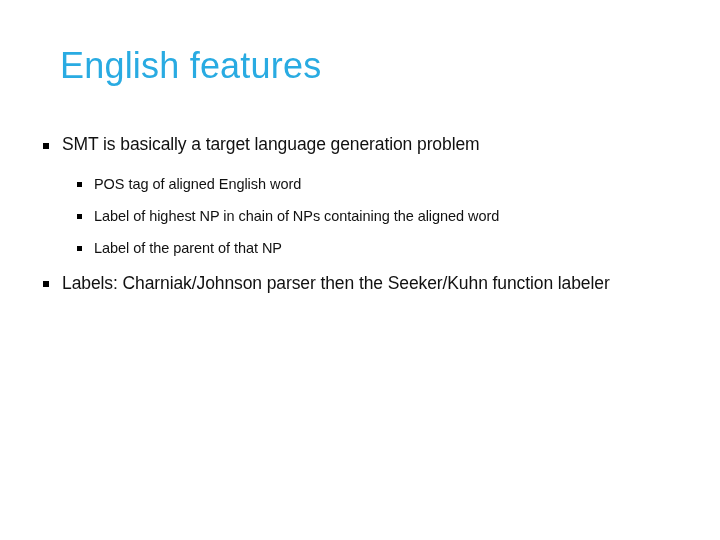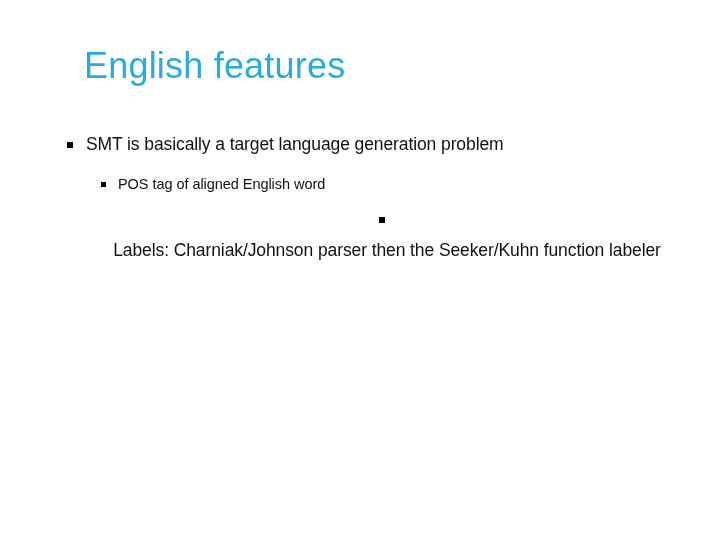--- a/index.html
+++ b/index.html
@@ -12,42 +12,41 @@
     background: #ffffff;
     font-family: "Liberation Sans", sans-serif;
     overflow: hidden;
   }
   .slide {
     position: relative;
     width: 640px;
     height: 540px;
     background: #ffffff;
     box-sizing: border-box;
-    margin-left: 24px;
   }
   .slide-title {
     position: absolute;
     left: 60px;
     top: 44px;
     font-size: 36px;
     line-height: 44px;
     font-weight: 400;
     color: #29abe2;
     letter-spacing: 0.2px;
     white-space: nowrap;
   }
   .body-list {
     position: absolute;
     left: 40px;
     top: 129px;
     width: 646px;
   }
   .bullet-l1 {
     display: flex;
-    align-items: center;
+    align-items: flex-end;
     margin-bottom: 11px;
   }
   .bullet-l1 .marker {
     flex: 0 0 auto;
     width: 22px;
     color: #000000;
     font-size: 11px;
     line-height: 31px;
     padding-left: 3px;
     box-sizing: border-box;
@@ -91,21 +90,20 @@
   }
   .bullet-l2 .text {
     flex: 1 1 auto;
     font-size: 14.5px;
     line-height: 24px;
     color: #111111;
     letter-spacing: -0.05px;
   }
   .last-bullet {
     margin-top: 5px;
-    flex-direction: column;
   }
 </style>
 </head>
 <body>
 
 <div class="slide">
 
   <div class="slide-title">English features</div>
 
   <div class="body-list">
@@ -118,21 +116,29 @@
 
 
 
     <div class="sub-list">
 
       <div class="bullet-l2">
         <div class="marker"><span class="sq"></span></div>
         <div class="text">POS tag of aligned English word</div>
       </div>
 
+      <div class="bullet-l2">
+        <div class="marker"><span class="sq"></span></div>
+        <div class="text">Label of highest NP in chain of NPs containing the aligned word</div>
+      </div>
 
+      <div class="bullet-l2">
+        <div class="marker"><span class="sq"></span></div>
+        <div class="text">Label of the parent of that NP</div>
+      </div>
 
     </div>
 
     <div class="bullet-l1 last-bullet">
       <div class="marker"><span class="sq"></span></div>
       <div class="text">Labels: Charniak/Johnson parser then the Seeker/Kuhn function labeler</div>
     </div>
 
   </div>
 </div>

